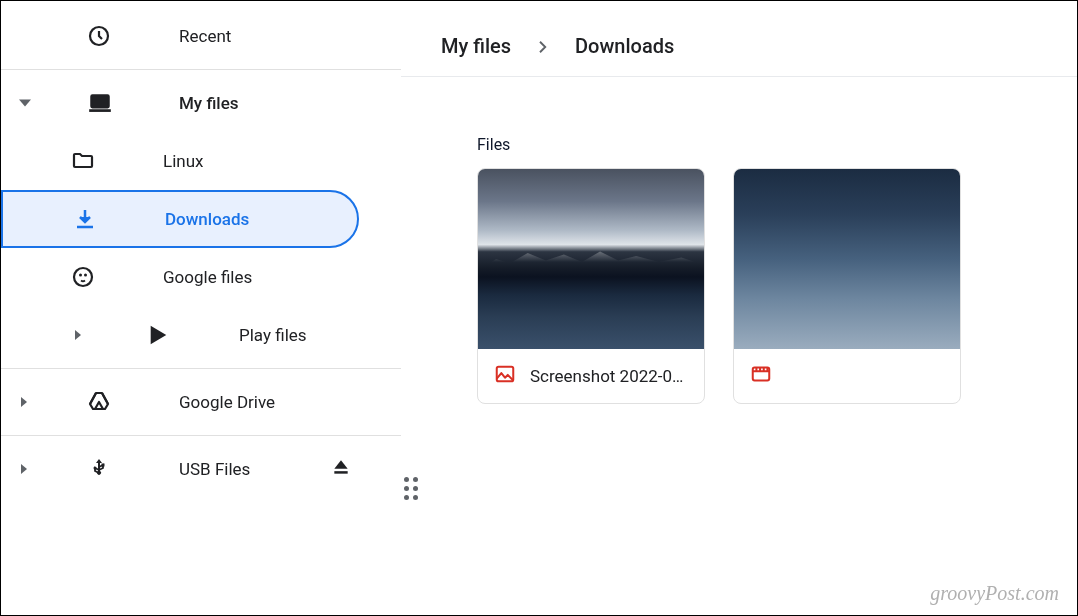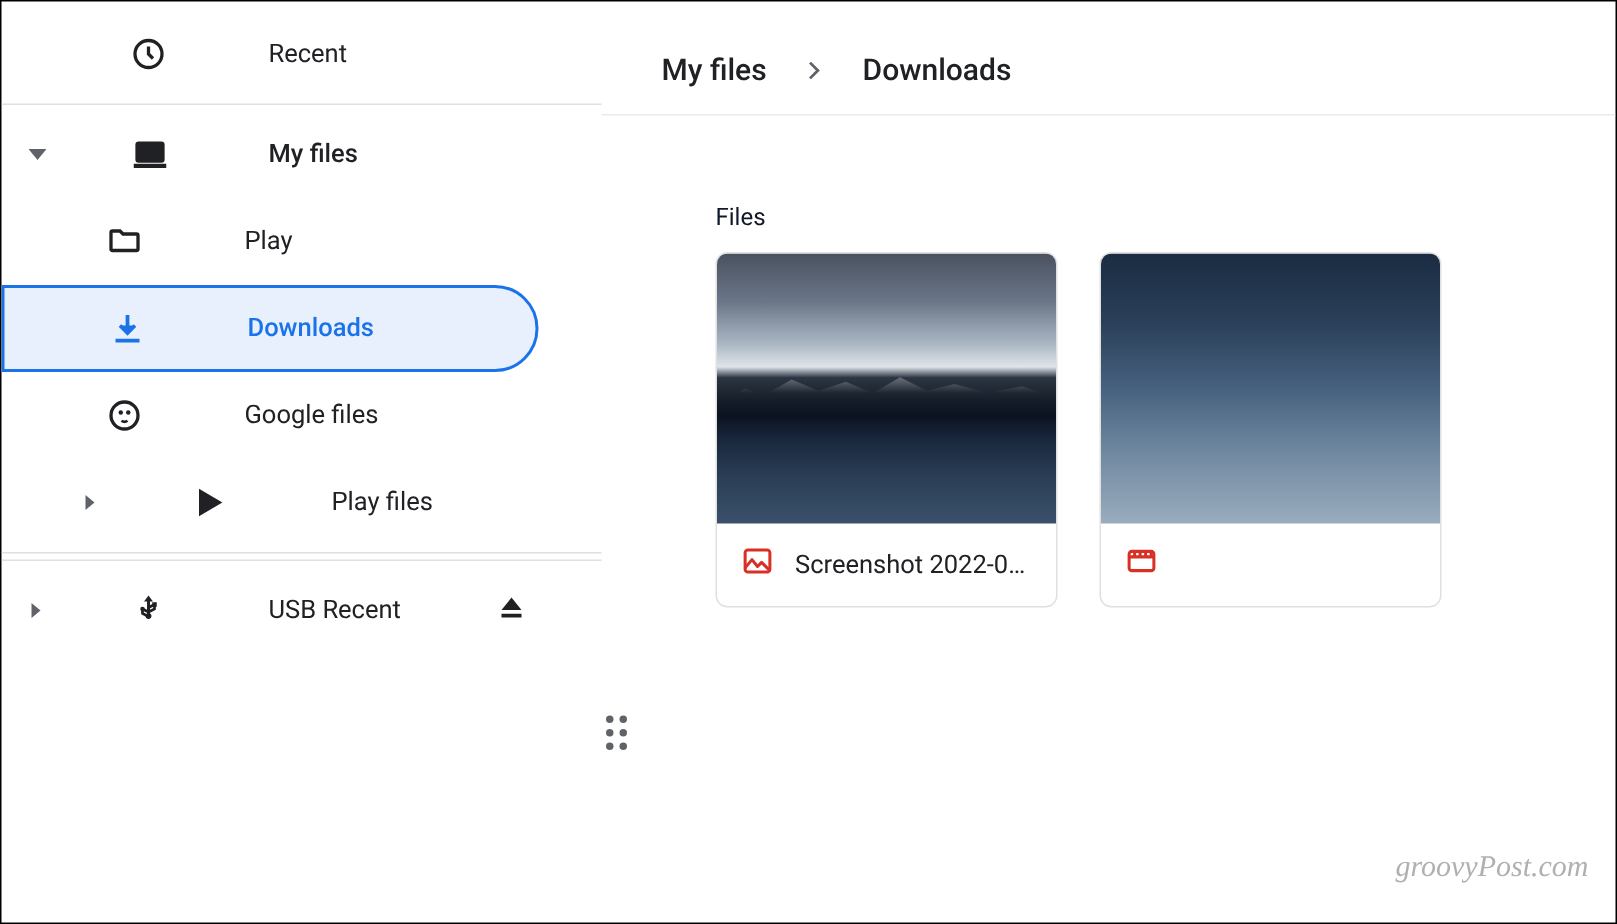--- a/index.html
+++ b/index.html
@@ -35,21 +35,21 @@
       align-items: center;
       justify-content: flex-start;
     }
     .nav-item .icon {
       width: 30px;
       display: flex;
       align-items: center;
       margin-right: 18px;
     }
     .nav-item.sub { padding-left: 70px; }
-    .nav-item.subsub { padding-left: 54px; }
+    .nav-item.subsub { padding-left: 72px; }
     .nav-item.selected {
       background: #e8f0fe;
       border: 2px solid #1a73e8;
       border-radius: 0 999px 999px 0;
       color: #1a73e8;
       font-weight: 500;
       margin-right: 42px;
     }
     .nav-item.selected .icon svg { stroke: #1a73e8; fill: #1a73e8; }
     .divider {
@@ -143,21 +143,21 @@
       white-space: nowrap;
       overflow: hidden;
     }
     .tile-footer .label {
       overflow: hidden;
       text-overflow: ellipsis;
     }
 
     .watermark {
       position: absolute;
-      bottom: 25px;
+      bottom: 10px;
       right: 18px;
       font-family: Georgia, serif;
       font-style: italic;
       color: #b0b0b0;
       font-size: 20px;
     }
   </style>
 </head>
 <body>
 
@@ -191,21 +191,21 @@
       </span>
       <span style="font-weight:500">My files</span>
     </div>
 
     <div class="nav-item sub">
       <span class="icon">
         <svg width="24" height="24" viewBox="0 0 24 24" fill="none" stroke="#202124" stroke-width="2.2">
             <path d="M3 6a1 1 0 011-1h5l2 2h9a1 1 0 011 1v9a1 1 0 01-1 1H4a1 1 0 01-1-1V6z"></path>
           </svg>
       </span>
-      <span>Play</span>
+      <span>Linux</span>
     </div>
 
     <div class="nav-item sub selected">
       <span class="icon">
         <svg width="24" height="24" viewBox="0 0 24 24" fill="none" stroke="#1a73e8" stroke-width="2.5">
             <path d="M12 3v11"></path>
             <path d="M7 10l5 5 5-5"></path>
             <path d="M4 20h16"></path>
           </svg>
       </span>
@@ -233,39 +233,55 @@
       <span class="icon" style="margin-left:6px">
         <svg width="22" height="22" viewBox="0 0 24 24" fill="#202124">
             <path d="M4 2v20l17-10L4 2z"></path>
           </svg>
       </span>
       <span>Play files</span>
     </div>
 
     <div class="divider"></div>
 
+    <div class="nav-item">
+      <span class="chevron">
+        <svg width="10" height="10" viewBox="0 0 10 10">
+            <path d="M2 0 L8 5 L2 10 Z" fill="#5f6368"></path>
+          </svg>
+      </span>
+      <span class="icon">
+        <svg width="24" height="24" viewBox="0 0 24 24" fill="none" stroke="#202124" stroke-width="2.2" stroke-linejoin="round">
+            <path d="M9 3h6l6 11-3 5H6l-3-5L9 3z"></path>
+            <path d="M9 3L3 14"></path>
+            <path d="M15 3l6 11"></path>
+            <path d="M8 19l4-7 4 7"></path>
+          </svg>
+      </span>
+      <span>Google Drive</span>
+    </div>
 
     <div class="divider"></div>
 
     <div class="nav-item">
       <span class="chevron">
         <svg width="10" height="10" viewBox="0 0 10 10">
             <path d="M2 0 L8 5 L2 10 Z" fill="#5f6368"></path>
           </svg>
       </span>
       <span class="icon">
         <svg width="24" height="24" viewBox="0 0 24 24" fill="#202124">
             <path d="M12 2l3 4h-2v8a2 2 0 11-2 0V6H9l3-4z"></path>
             <path d="M12 10l4-2v3l-4 2" fill="none" stroke="#202124" stroke-width="1.8"></path>
             <path d="M12 13l-4-2v3l4 2" fill="none" stroke="#202124" stroke-width="1.8"></path>
             <circle cx="8" cy="11" r="1.5"></circle>
             <rect x="14.5" y="6.5" width="3" height="3"></rect>
           </svg>
       </span>
-      <span>USB Recent</span>
+      <span>USB Files</span>
       <span class="eject">
         <svg width="20" height="20" viewBox="0 0 24 24" fill="#202124">
             <path d="M12 4l8 10H4l8-10z"></path>
             <rect x="4" y="17" width="16" height="3"></rect>
           </svg>
       </span>
     </div>
 
   </aside>
 

